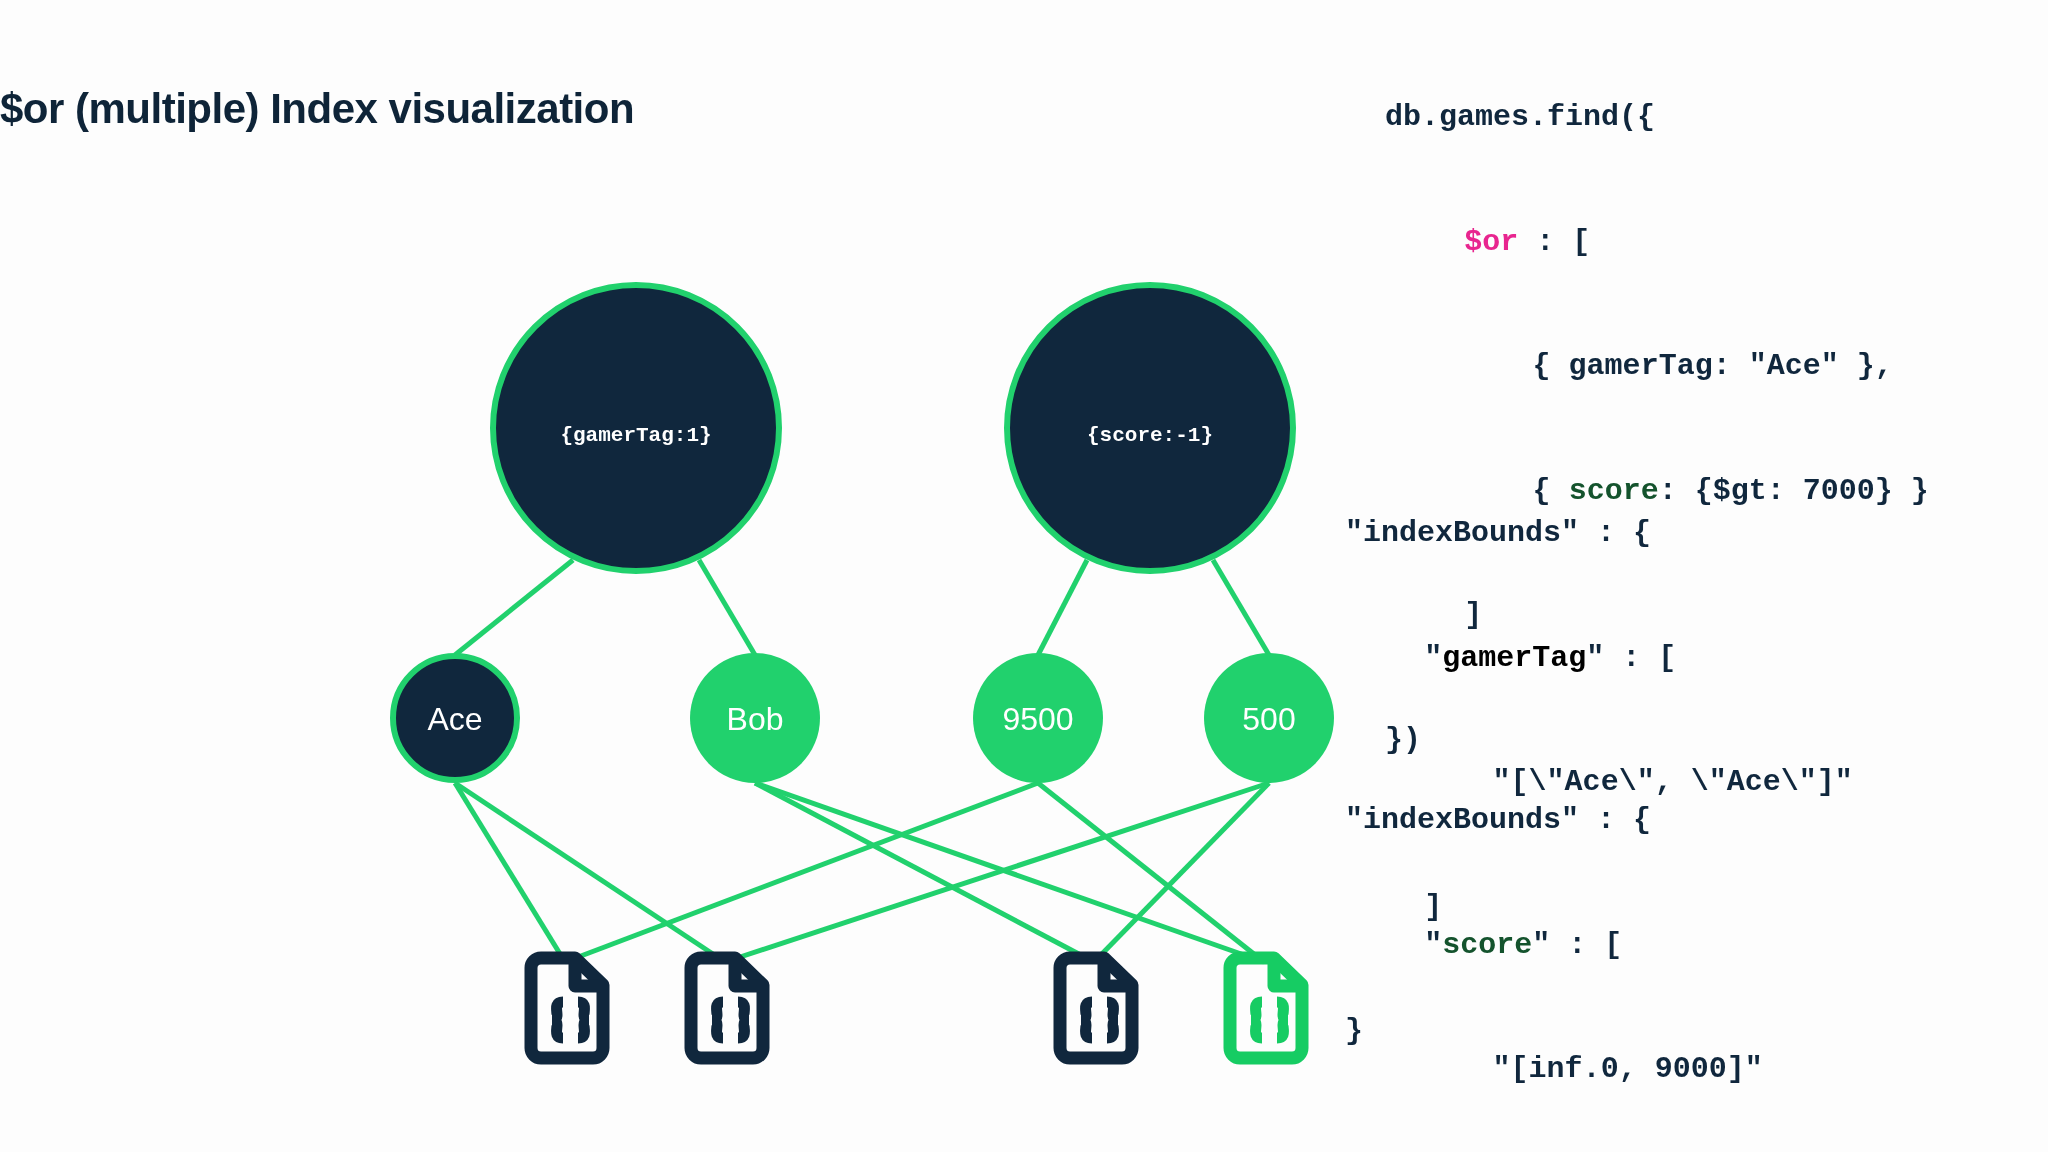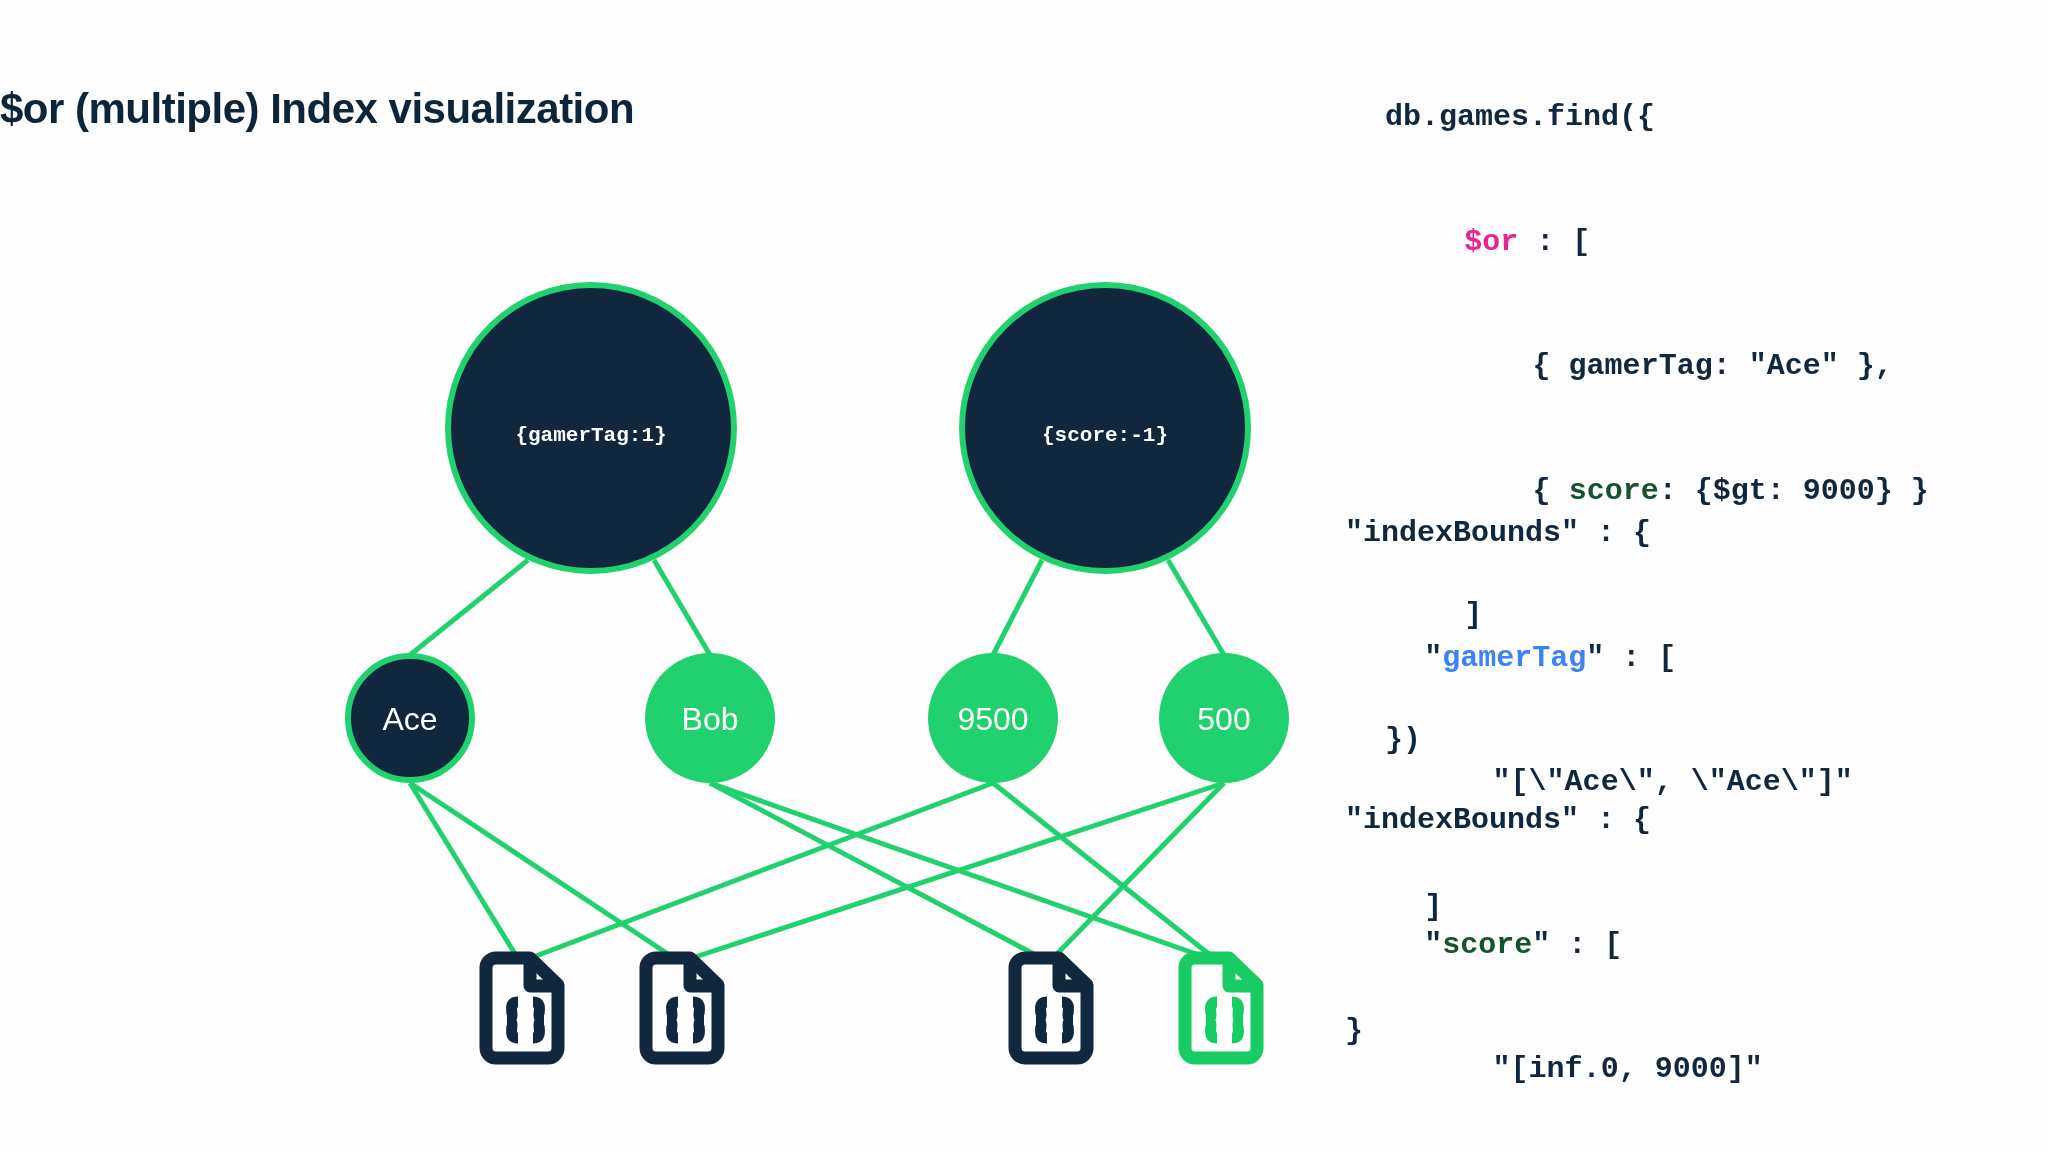--- a/index.html
+++ b/index.html
@@ -31,20 +31,21 @@
     white-space: nowrap;
   }
 
   
   #diagram {
     position: absolute;
     left: 0px;
     top: 0px;
     width: 1340px;
     height: 1152px;
+    padding-left: 45px;
   }
   #diagram svg { display: block; }
 
   .node-label-mono {
     font-family: "Liberation Mono", "DejaVu Sans Mono", monospace;
     font-weight: bold;
     font-size: 21px;
     fill: #ffffff;
   }
   .node-label-sans {
@@ -69,21 +70,21 @@
     word-break: break-word;
   }
   .code-block { position: absolute; left: 0; width: 713px; }
   #code-query       { top: 14px;  padding-left: 50px; }
   #code-bounds-one  { top: 430px; padding-left: 10px; }
   #code-bounds-two  { top: 717px; padding-left: 10px; }
 
   .code-line { display: block; }
   .tok-or    { color: #e8258f; }
   .tok-score { color: #14532d; }
-  .tok-key   { color: #3b82f6; }
+  .tok-key   { color: #000000; }
   .ind1 { padding-left: 4.4ch; }
   .ind2 { padding-left: 8.2ch; }
   .ind3 { padding-left: 4.4ch; }
 </style>
 </head>
 <body>
 
 <div id="slide-title">$or (multiple) Index visualization</div>
 
 <div id="diagram">
@@ -156,21 +157,21 @@
     </g>
   </svg>
 </div>
 
 <div id="code-panel">
 
   <div class="code-block" id="code-query">
     <span class="code-line">db.games.find({</span>
     <span class="code-line ind1"><span class="tok-or">$or</span><span> : [</span></span>
     <span class="code-line ind2">{ gamerTag: "Ace" },</span>
-    <span class="code-line ind2"><span>{ </span><span class="tok-score">score</span><span>: {$gt: 9000} }</span></span>
+    <span class="code-line ind2"><span>{ </span><span class="tok-score">score</span><span>: {$gt: 7000} }</span></span>
     <span class="code-line ind3">]</span>
     <span class="code-line">})</span>
   </div>
 
   <div class="code-block" id="code-bounds-one">
     <span class="code-line">"indexBounds" : {</span>
     <span class="code-line ind1"><span>"</span><span class="tok-key">gamerTag</span><span>" : [</span></span>
     <span class="code-line ind2">"[\"Ace\", \"Ace\"]"</span>
     <span class="code-line ind1">]</span>
     <span class="code-line">}</span>

